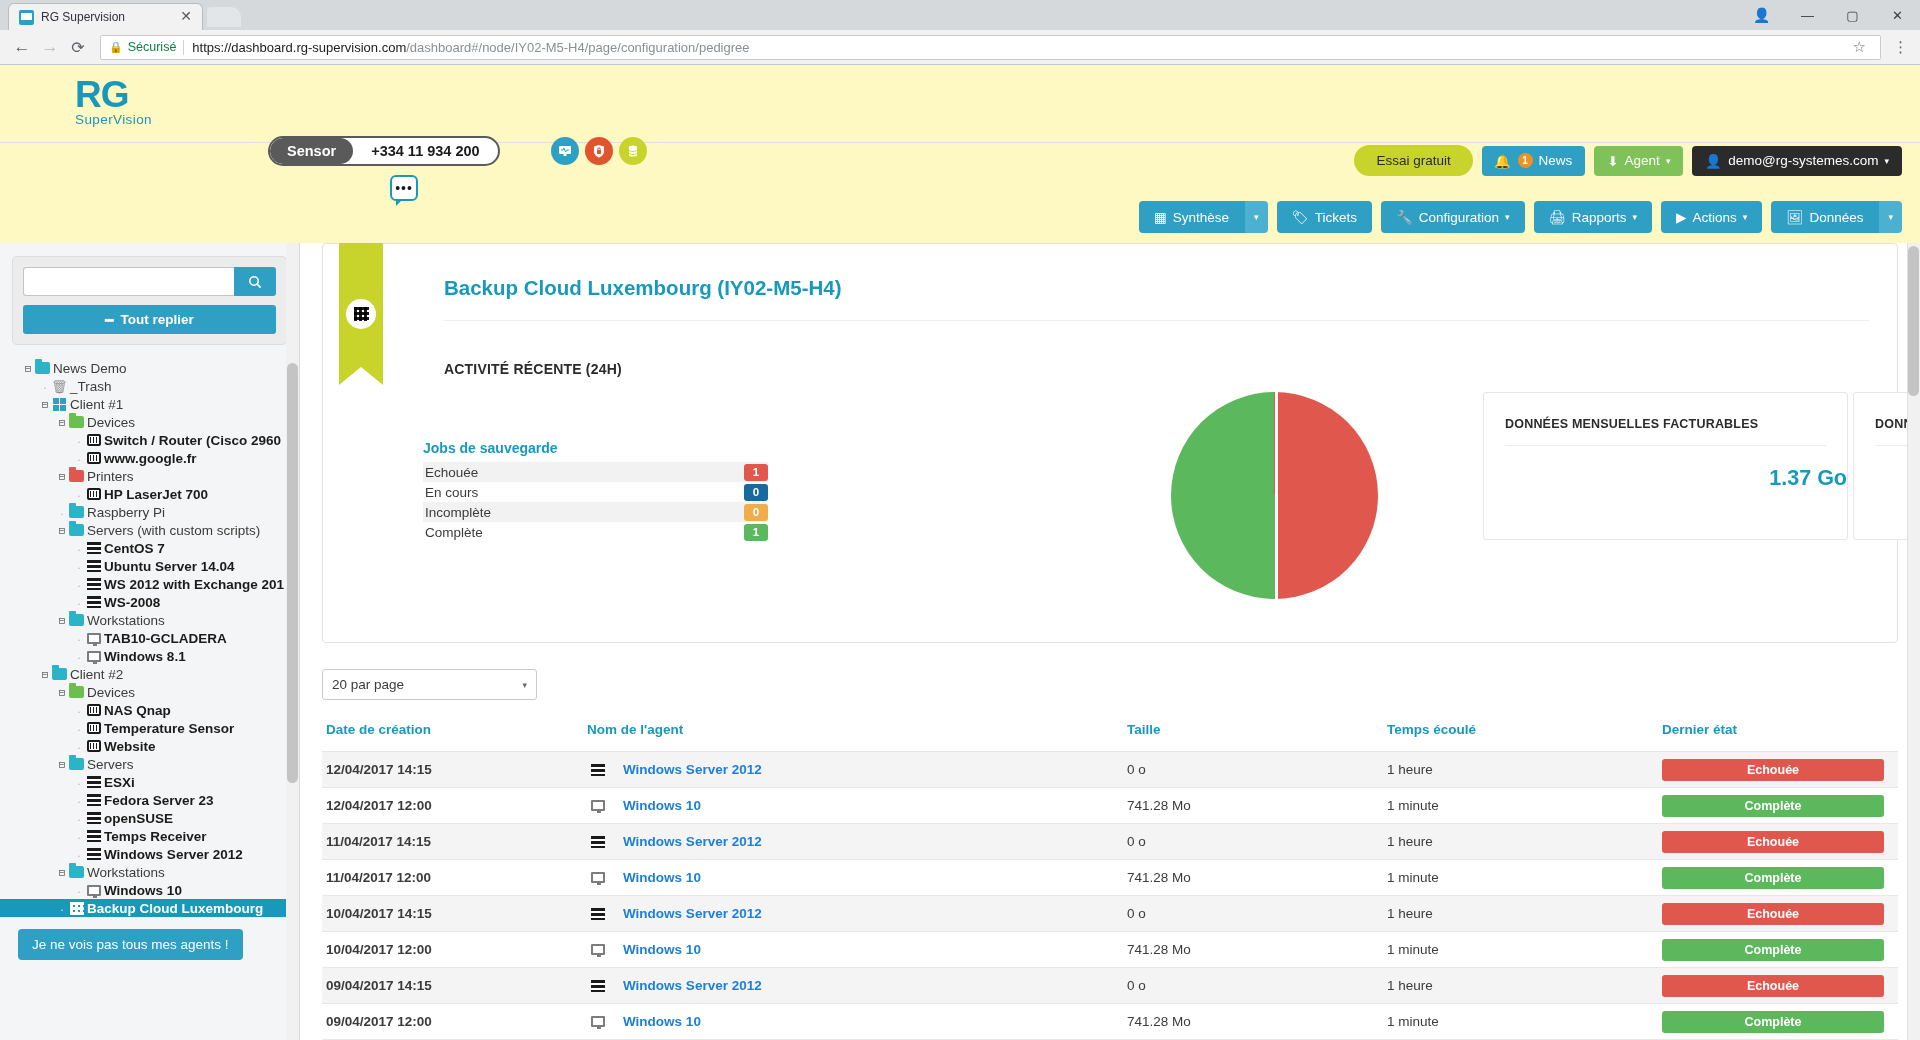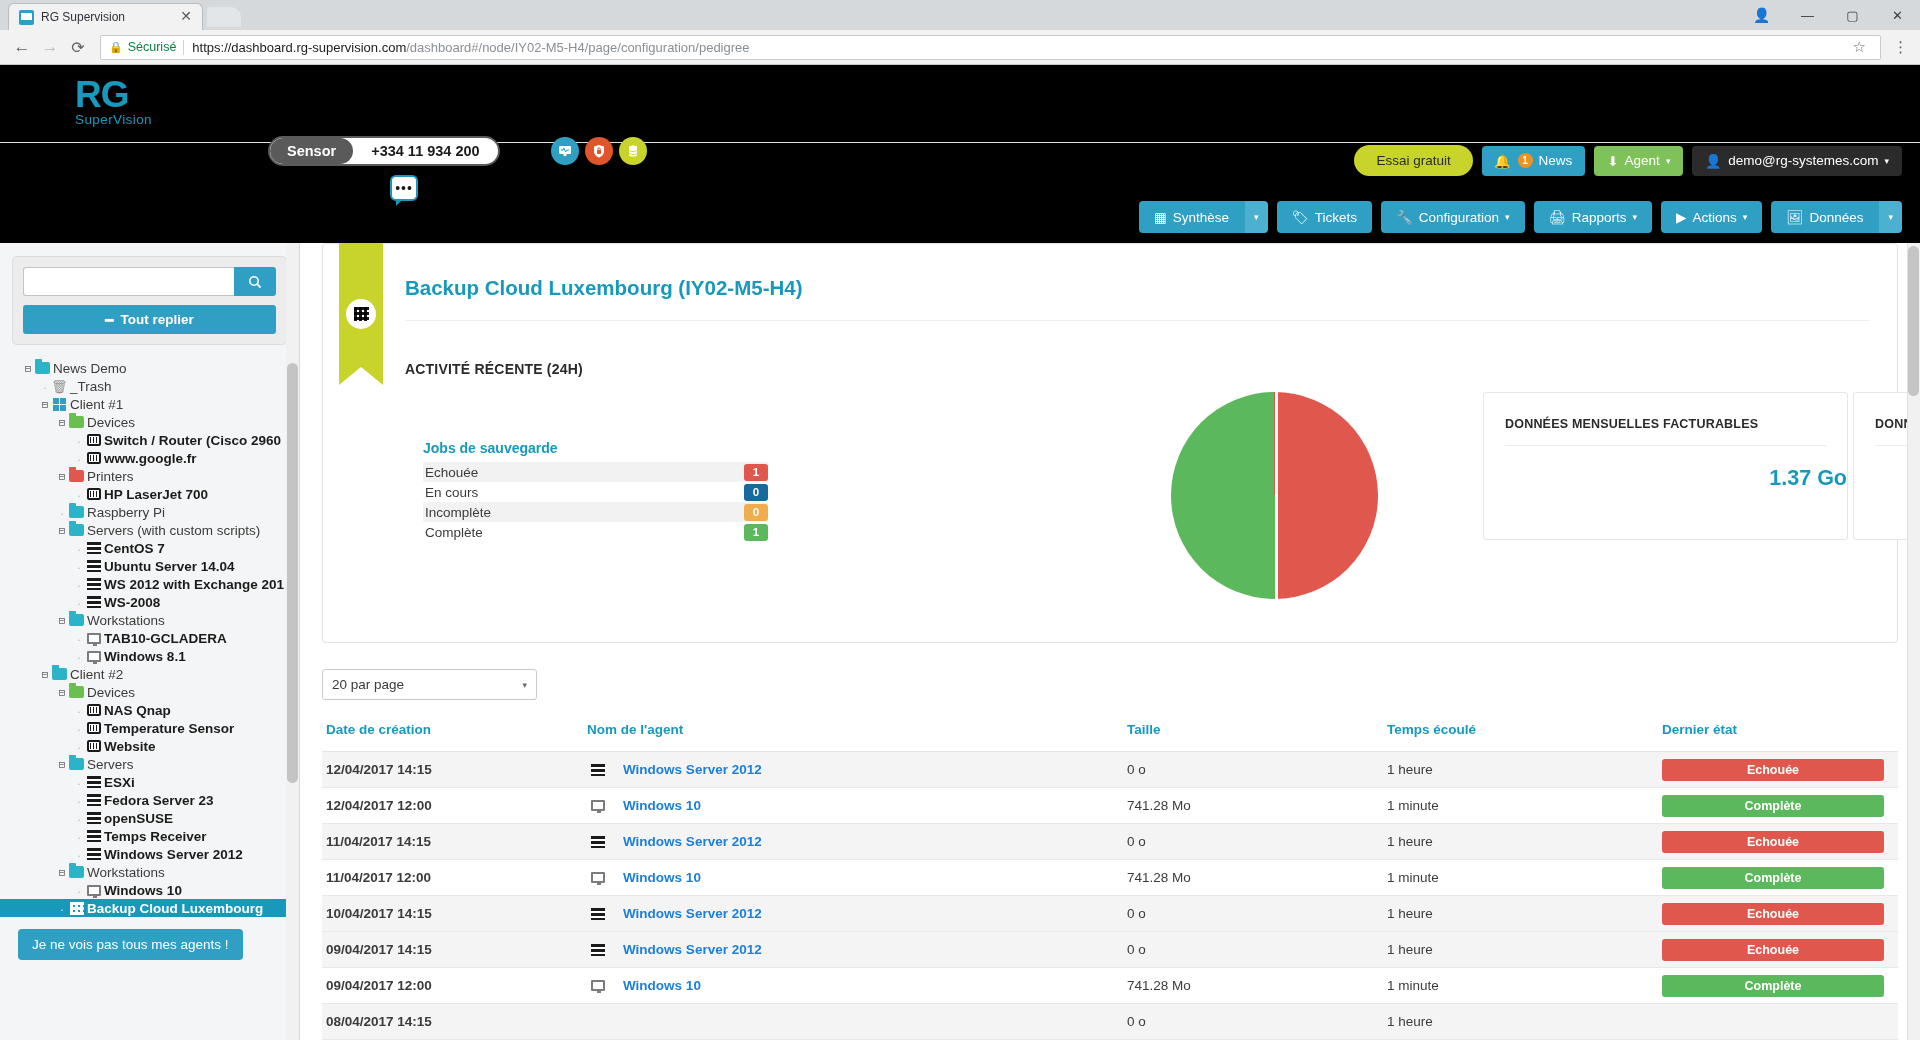--- a/index.html
+++ b/index.html
@@ -108,21 +108,21 @@
   .omnibox-sep { width: 1px; height: 15px; background: #d0d3d6; margin-right: 8px; }
   .url-strong { color: #202124; }
   .url-dim { color: #8a8f94; }
   .star-icon { color: #6e7277; font-size: 15px; padding: 0 6px; cursor: pointer; }
   .menu-icon { color: #5f6368; font-size: 15px; padding: 0 4px; cursor: pointer; letter-spacing: 0; }
 
   
   .page {
     position: relative;
     height: 975px;
-    background: #000000;
+    background: #fef9c3;
     overflow: hidden;
   }
   .app-header {
     height: 78px;
     position: relative;
     border-bottom: 1px solid #e0e0e0;
   }
   .logo {
     position: absolute; left: 75px; top: 11px;
     width: 150px;
@@ -373,20 +373,21 @@
     background: #ffffff;
     overflow: hidden;
   }
   .card-top {
     margin: 0 22px 0 22px;
     border: 1px solid #e2e2e2;
     border-radius: 4px;
     position: relative;
     height: 400px;
     background: #ffffff;
+    padding-left: 39px;
   }
   .ribbon {
     position: absolute; left: 16px; top: -5px;
     width: 44px; height: 128px;
     background: #c8d42c;
   }
   .ribbon::after {
     content: ""; position: absolute; left: 0; bottom: -18px;
     border-left: 22px solid #c8d42c;
     border-right: 22px solid #c8d42c;
@@ -1048,20 +1049,36 @@
                 </span>
                 <span class="agent-link">Windows Server 2012</span>
               </span>
             </td>
             <td class="col-size">0 o</td>
             <td class="col-time">1 heure</td>
             <td>
               <span class="pill fail">Echouée</span>
             </td>
           </tr>
+          <tr class="">
+            <td class="col-date">10/04/2017 12:00</td>
+            <td class="col-agent">
+              <span class="agent-cell">
+                <span style="width:22px;display:flex;justify-content:center">
+                  <span class="ws-icon"></span>
+                </span>
+                <span class="agent-link">Windows 10</span>
+              </span>
+            </td>
+            <td class="col-size">741.28 Mo</td>
+            <td class="col-time">1 minute</td>
+            <td>
+              <span class="pill ok">Complète</span>
+            </td>
+          </tr>
           <tr class="odd">
             <td class="col-date">09/04/2017 14:15</td>
             <td class="col-agent">
               <span class="agent-cell">
                 <span style="width:22px;display:flex;justify-content:center">
                   <span class="srv-icon"></span>
                 </span>
                 <span class="agent-link">Windows Server 2012</span>
               </span>
             </td>

